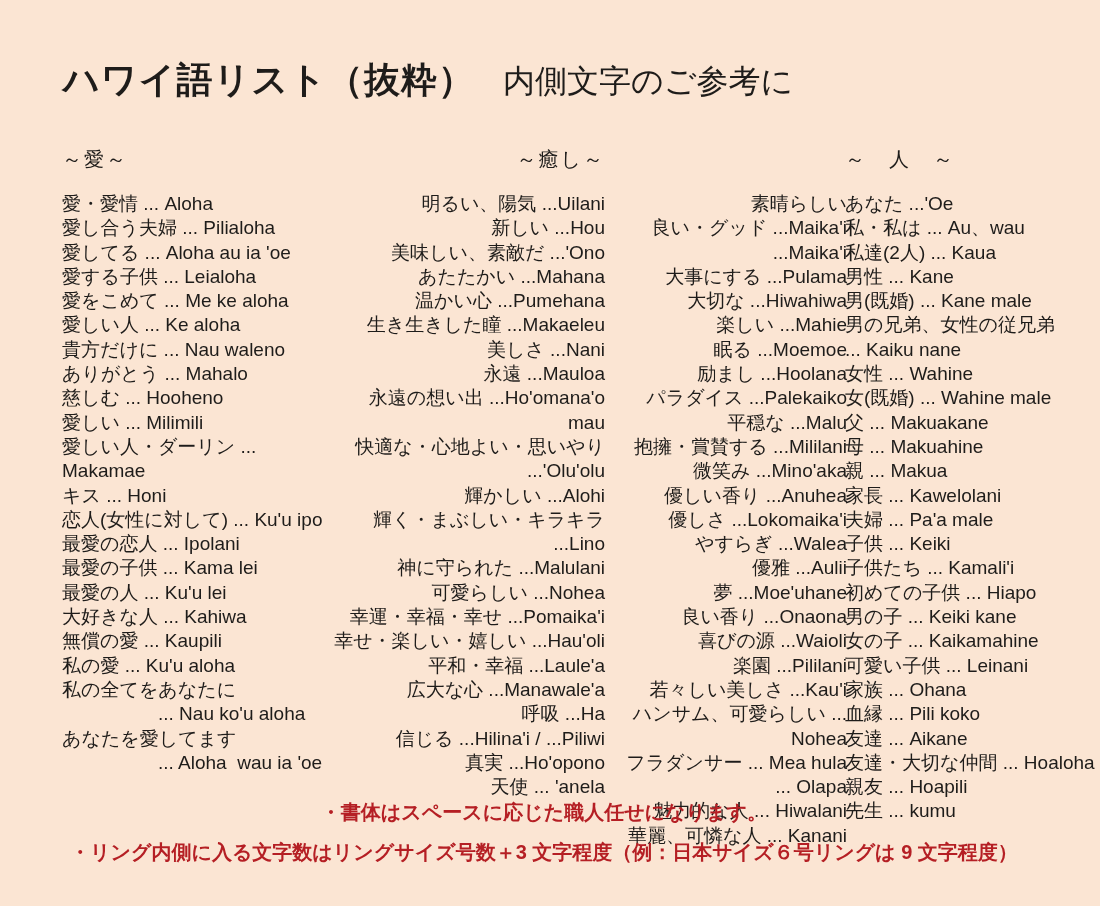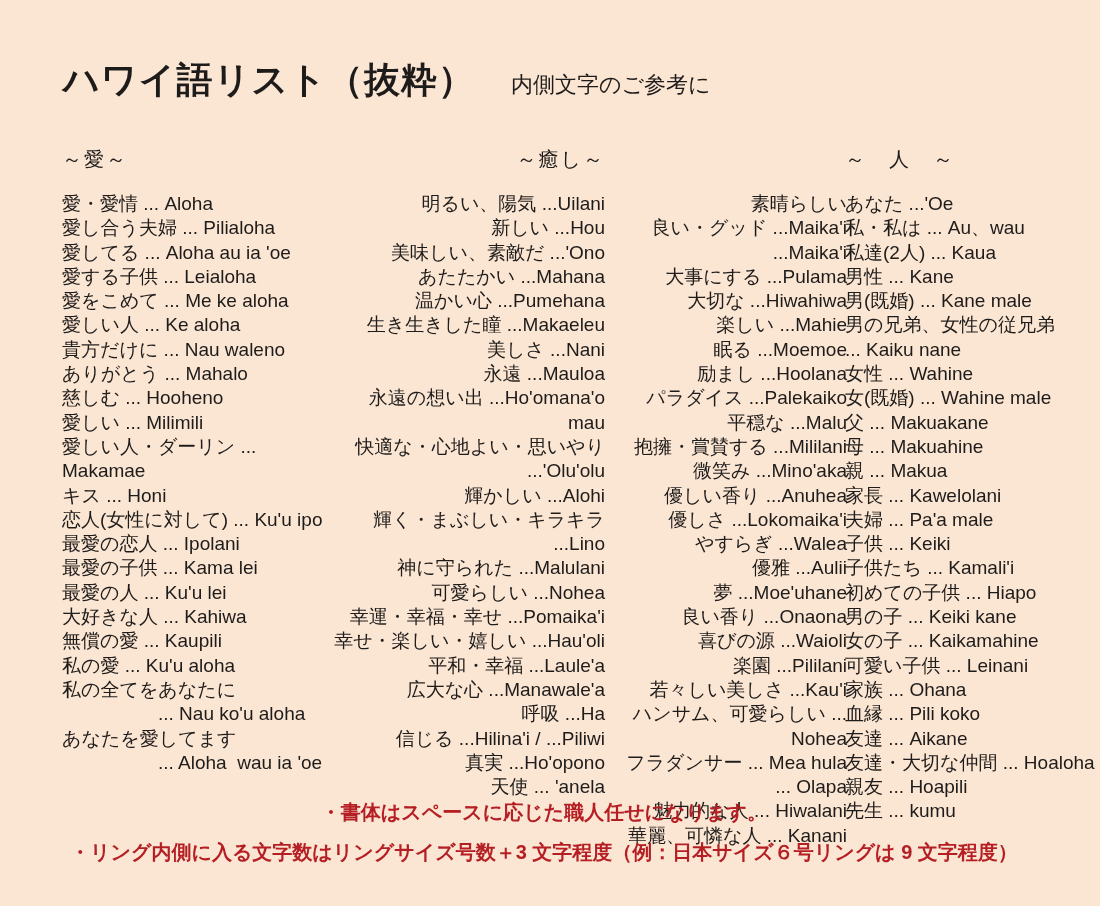--- a/index.html
+++ b/index.html
@@ -6,27 +6,27 @@
   .page {
     position:relative;
     width:1100px; height:906px;
     background:#fbe5d3;
     color:#1e1c1a;
     font-family:"Liberation Sans","DejaVu Sans",sans-serif;
     overflow:hidden;
   }
   .title-row {
     position:absolute; left:63px; top:56px;
-    display:flex; align-items:baseline; gap:36px;
+    display:flex; align-items:baseline; gap:28px;
   }
   .title {
     margin:0;
     font-size:36px; font-weight:bold; letter-spacing:1px;
   }
-  .subtitle { font-size:22px; font-weight:500; }
+  .subtitle { font-size:32px; font-weight:500; }
   .col { position:absolute; top:146px; }
   .col-1 { left:62px;  width:265px; }
   .col-2 { left:327px; width:278px;text-align:right; }
   .col-3 { left:602px; width:245px;text-align:right; }
   .col-4 { left:845px; width:250px; }
   .col-header {
     height:46px;
     font-size:20px; letter-spacing:2px;
   }
   .wordlist {

